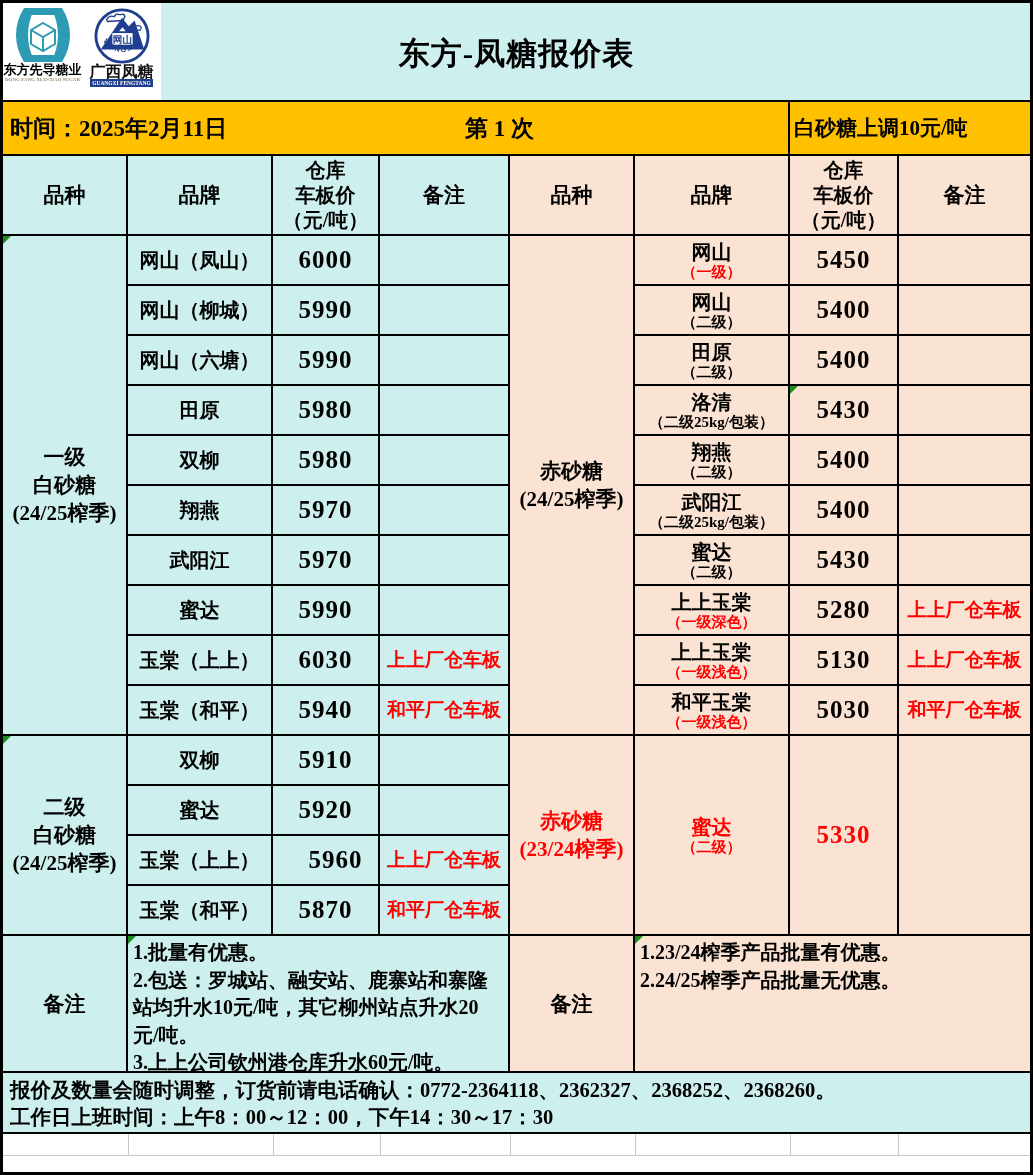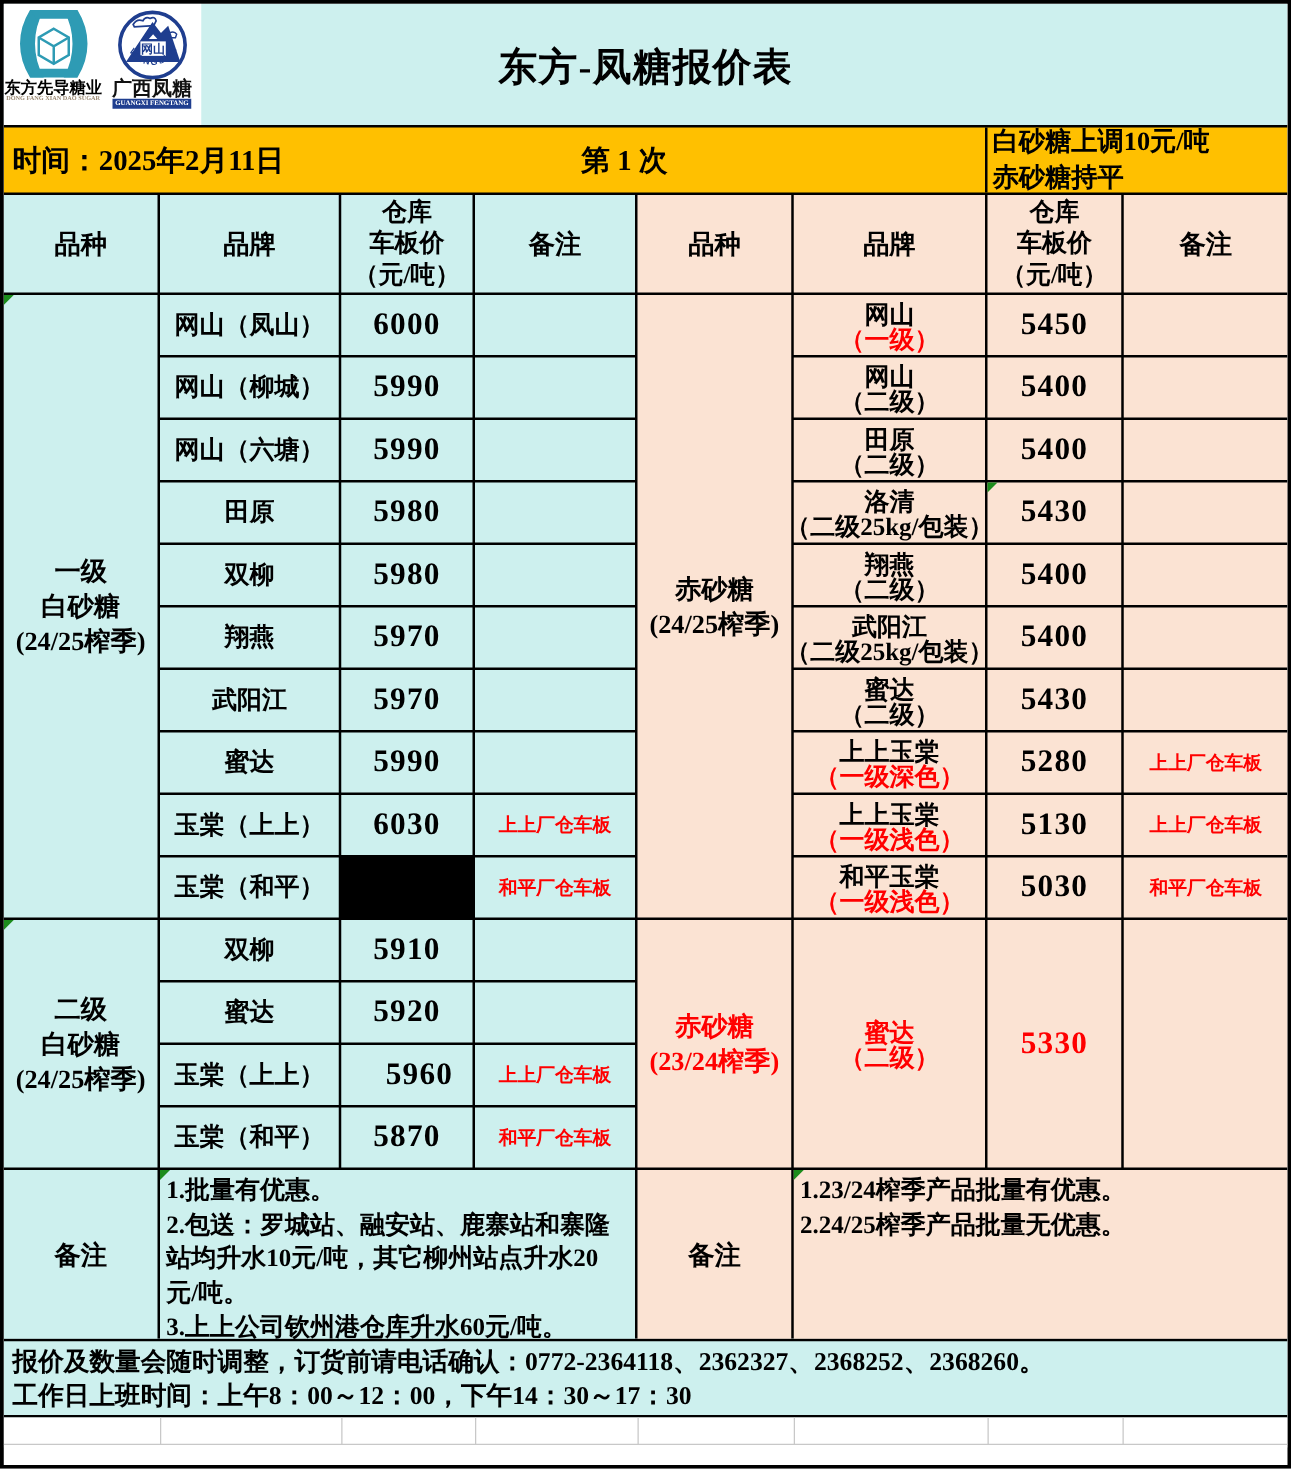--- a/index.html
+++ b/index.html
@@ -31,23 +31,23 @@
   
   .price-grid{display:grid;background:#000;gap:2px;
     grid-template-columns:123px 143px 105px 128px 123px 153px 107px 131px;
     grid-template-rows:78px repeat(14,48px) 135px;}
   .cell{position:relative;display:flex;flex-direction:column;align-items:center;justify-content:center;box-sizing:border-box;}
   .cl{background:var(--cyan);} .cr{background:var(--peach);}
   .hc{font-size:21px;}
   .hc .hline{display:block;font-size:20px;line-height:25px;text-align:left;}
   .vline{font-size:21px;line-height:28px;text-align:center;}
   .bname{font-size:20px;line-height:24px;text-align:center;white-space:nowrap;}
-  .grade{font-size:20px;line-height:17px;text-align:center;white-space:nowrap;}
+  .grade{font-size:15px;line-height:17px;text-align:center;white-space:nowrap;}
   .pval{font-size:25px;letter-spacing:1px;}
-  .nval{font-size:15px;white-space:nowrap;}
+  .nval{font-size:19px;white-space:nowrap;}
   .red{color:var(--red);}
   .rlabel{font-size:21px;}
   .rtext{align-items:flex-start;justify-content:flex-start;text-align:left;padding:3px 5px;}
   .rline{font-size:20px;line-height:27.5px;}
   .corner{position:absolute;top:0;left:0;width:0;height:0;
     border-top:8px solid var(--flag);border-right:8px solid transparent;}
 
   
   .footer{box-sizing:border-box;border-top:2px solid #000;border-bottom:2px solid #000;background:var(--cyan);
     padding:4px 7px;height:63px;}
@@ -98,21 +98,20 @@
     </div>
   </div>
 
   <div class="info-bar">
     <div class="info-left">
       <span class="info-time">时间：2025年2月11日</span>
       <span class="info-round">第 1 次</span>
     </div>
     <div class="info-notice">
       <div>白砂糖上调10元/吨</div>
-      <div>赤砂糖持平</div>
     </div>
   </div>
 
   <div class="price-grid" id="grid">
     <div class="cell cl hc" style="grid-area:1/1">品种</div>
     <div class="cell cl hc" style="grid-area:1/2">品牌</div>
     <div class="cell cl hc" style="grid-area:1/3">
       <span class="hline">仓库</span>
       <span class="hline">车板价</span>
       <span class="hline">（元/吨）</span>
@@ -208,20 +207,23 @@
         <div class="bname">玉棠（上上）</div>
       </div>
       <div class="cell cl pricecell" style="grid-area: 10 / 3 / span 1 / span 1;">
         <div class="pval">6030</div>
       </div>
       <div class="cell cl notecell" style="grid-area: 10 / 4 / span 1 / span 1;">
         <div class="nval red">上上厂仓车板</div>
       </div>
       <div class="cell cl brandcell" style="grid-area: 11 / 2 / span 1 / span 1;">
         <div class="bname">玉棠（和平）</div>
+      </div>
+      <div class="cell cl pricecell" style="grid-area: 11 / 3 / span 1 / span 1;">
+        <div class="pval">5940</div>
       </div>
       <div class="cell cl notecell" style="grid-area: 11 / 4 / span 1 / span 1;">
         <div class="nval red">和平厂仓车板</div>
       </div>
       <div class="cell cl variety" style="grid-area: 12 / 1 / span 4 / span 1;">
         <div class="vline">二级</div>
         <div class="vline">白砂糖</div>
         <div class="vline">(24/25榨季)</div>
         <span class="corner"></span>
       </div>

